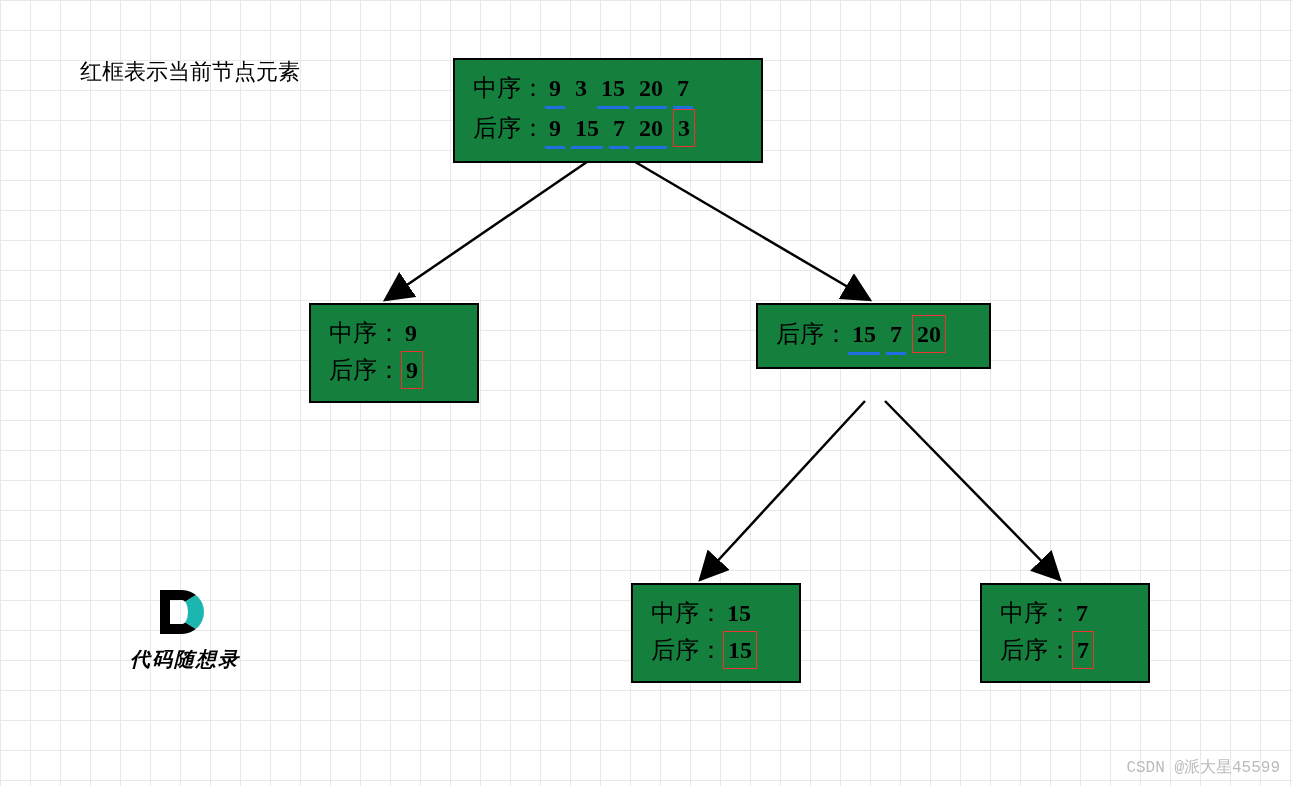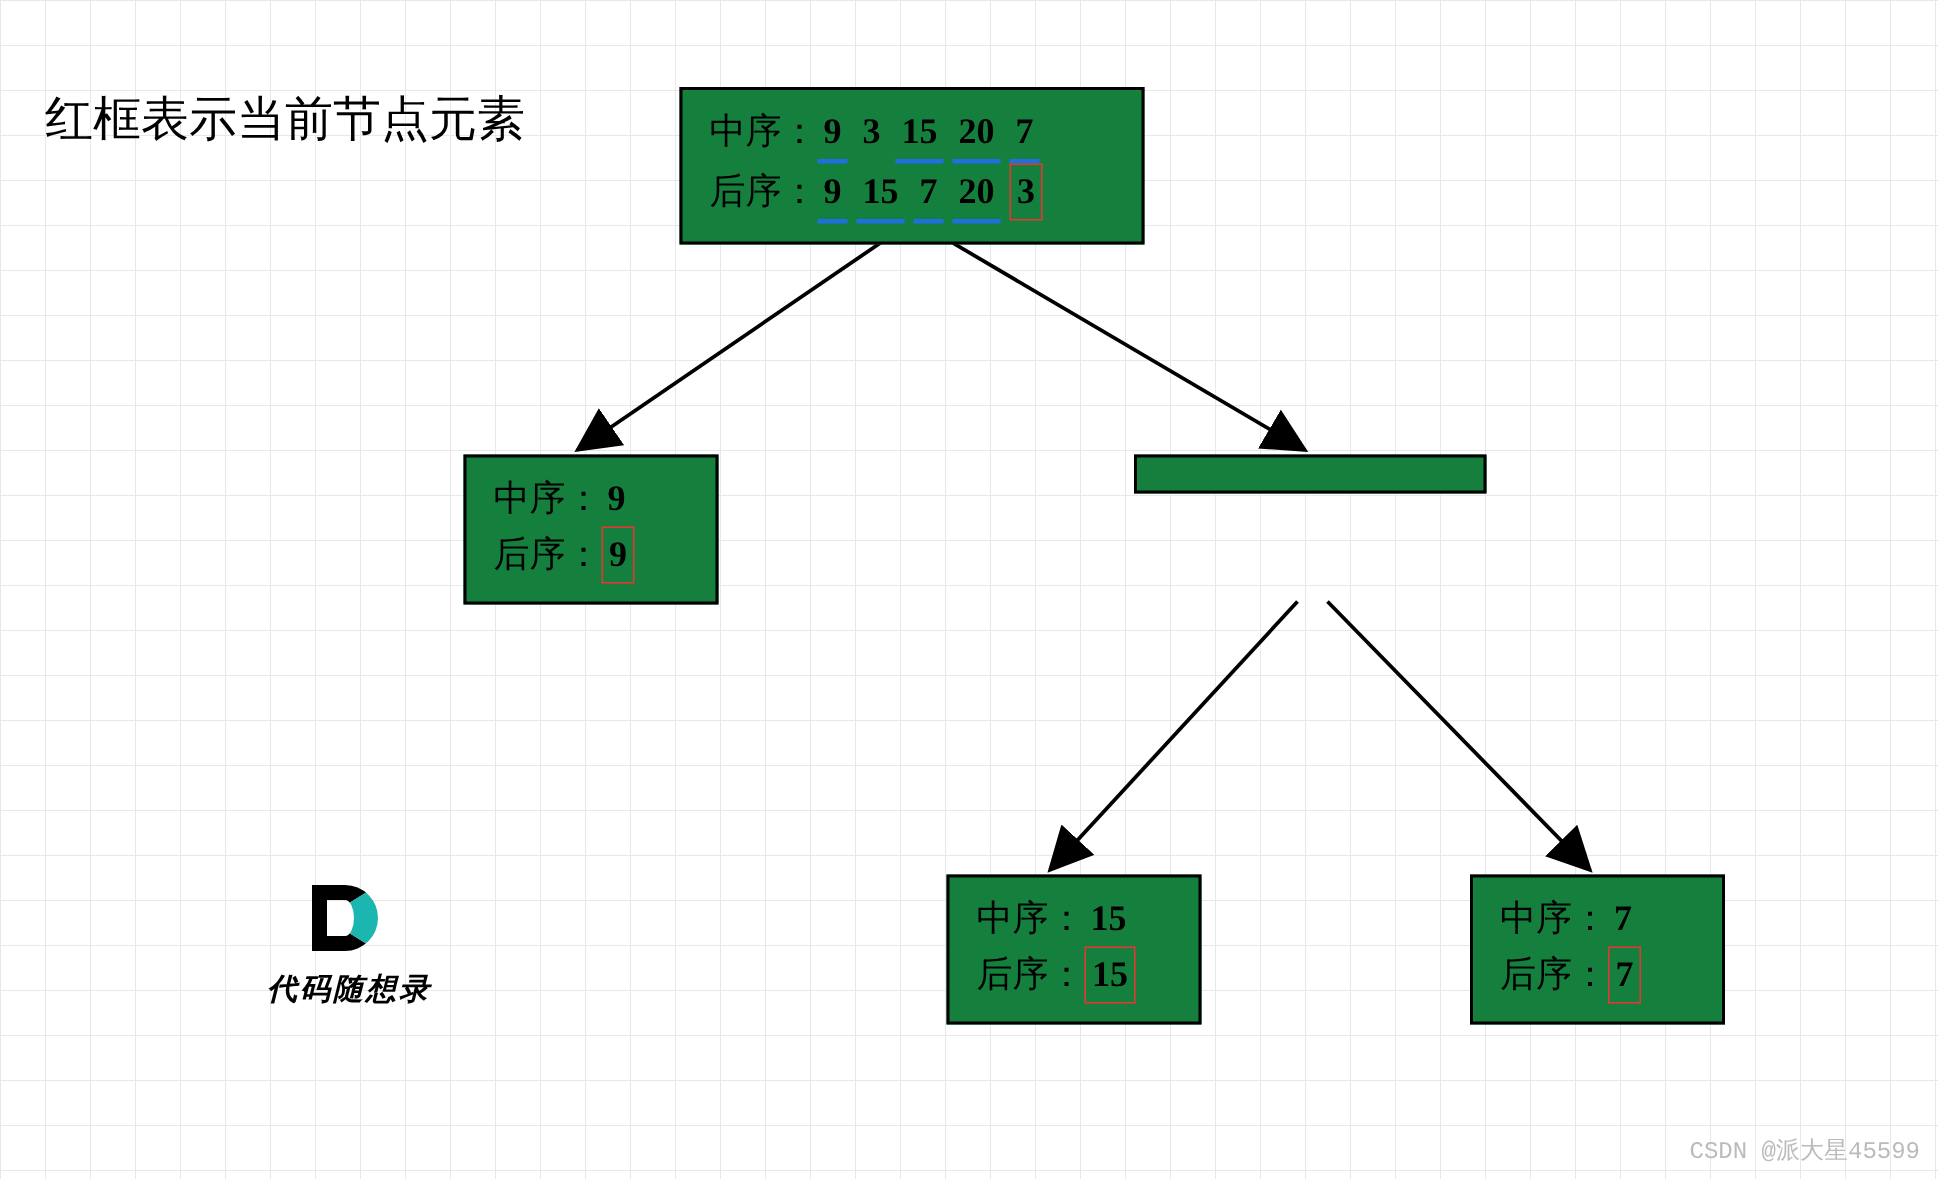--- a/index.html
+++ b/index.html
@@ -13,21 +13,21 @@
       linear-gradient(90deg, #e8e8e8 1px, transparent 1px);
     background-size: 30px 30px;
     font-family: "Microsoft YaHei", "SimSun", serif;
     position: relative;
     color: #000;
   }
   .legend {
     position: absolute;
     left: 30px;
     top: 55px;
-    font-size: 32px;
+    font-size: 22px;
     line-height: 1.5;
     text-align: center;
     width: 320px;
   }
   .node {
     position: absolute;
     border: 2px solid #000;
     background: #15803d;
     padding: 10px 18px 12px 18px;
     font-size: 24px;
@@ -38,21 +38,20 @@
   .nums { font-weight: bold; font-family: "Times New Roman", serif; }
   .num { display: inline-block; padding: 0 4px; position: relative; }
   .ul-blue { border-bottom: 3px solid #1f6fe0; }
   .redbox { border: 1.5px solid #e33; padding: 0 4px; }
   svg.arrows { position: absolute; left: 0; top: 0; width: 1292px; height: 786px; pointer-events: none; }
   .logo {
     position: absolute;
     left: 130px;
     top: 590px;
     text-align: center;
-    margin-left: 48px;
   }
   .logo-icon {
     width: 50px; height: 50px; margin: 0 auto 6px auto; position: relative;
   }
   .logo-d {
     position: absolute; left: 0; top: 0; width: 44px; height: 44px;
     border-left: 10px solid #000;
     border-top: 10px solid #000;
     border-bottom: 10px solid #000;
     border-right: 16px solid #1bb6b0;
@@ -85,20 +84,21 @@
 
 <div class="node" style="left:453px; top:58px; min-width:310px;">
     <div class="row"><span class="lbl">中序：</span><span class="nums"><span class="num ul-blue">9</span>  <span class="num">3</span>  <span class="num ul-blue">15</span>  <span class="num ul-blue">20</span>  <span class="num ul-blue">7</span></span></div>
     <div class="row"><span class="lbl">后序：</span><span class="nums"><span class="num ul-blue">9</span>  <span class="num ul-blue">15</span>  <span class="num ul-blue">7</span>  <span class="num ul-blue">20</span>  <span class="num redbox">3</span></span></div>
   </div>
 <div class="node" style="left:275px; top:303px; min-width:170px;margin-left:34px;">
     <div class="row"><span class="lbl">中序：</span><span class="nums"><span class="num">9</span></span></div>
     <div class="row"><span class="lbl">后序：</span><span class="nums"><span class="num redbox">9</span></span></div>
   </div>
 <div class="node" style="left:756px; top:303px; min-width:235px;">
+    <div class="row"><span class="lbl">后序：</span><span class="nums"><span class="num ul-blue">15</span>  <span class="num ul-blue">7</span>  <span class="num redbox">20</span></span></div>
   </div>
 <div class="node" style="left:631px; top:583px; min-width:170px;">
     <div class="row"><span class="lbl">中序：</span><span class="nums"><span class="num">15</span></span></div>
     <div class="row"><span class="lbl">后序：</span><span class="nums"><span class="num redbox">15</span></span></div>
   </div>
 <div class="node" style="left:980px; top:583px; min-width:170px;">
     <div class="row"><span class="lbl">中序：</span><span class="nums"><span class="num">7</span></span></div>
     <div class="row"><span class="lbl">后序：</span><span class="nums"><span class="num redbox">7</span></span></div>
   </div>
 

